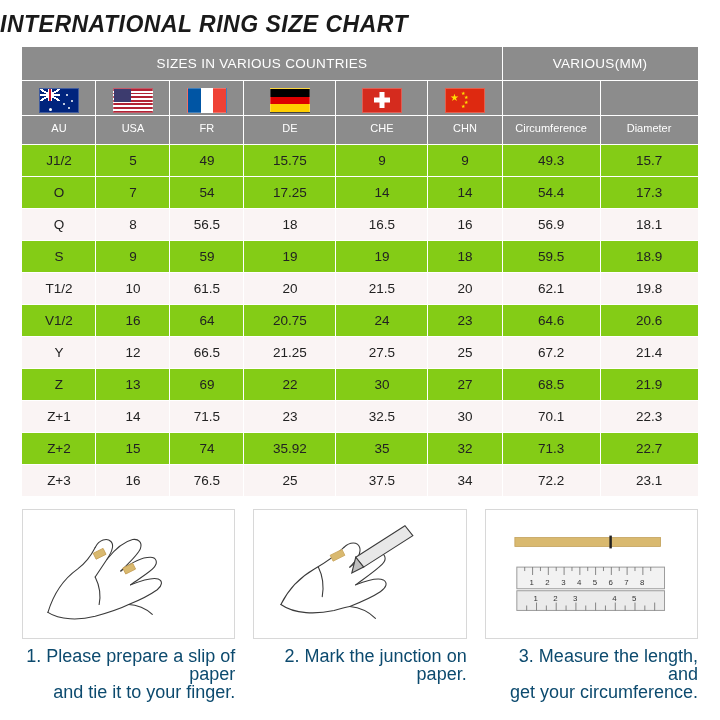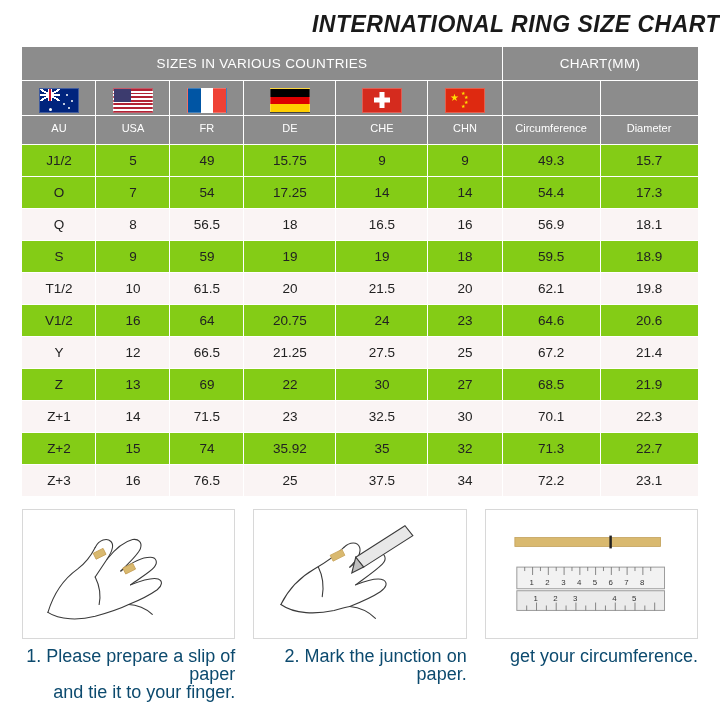--- a/index.html
+++ b/index.html
@@ -14,21 +14,21 @@
     color: #222;
     overflow: hidden;
   }
   .page {
     width: 720px;
     height: 720px;
     position: relative;
     box-sizing: border-box;
   }
   .title {
-    text-align: right;
+    text-align: left;
     font-size: 23px;
     font-weight: bold;
     font-style: italic;
     letter-spacing: 0.5px;
     color: #1a1a1a;
     padding-top: 11px;
     padding-bottom: 8px;
   }
   table.chart {
     border-collapse: collapse;
@@ -185,21 +185,21 @@
         <col style="width:74px">
         <col style="width:92px">
       <col style="width:92px">
         <col style="width:74px">
         <col style="width:98px">
         <col style="width:98px">
     </colgroup>
     <thead>
       <tr>
         <th class="hdr-group" colspan="6">SIZES IN VARIOUS COUNTRIES</th>
-        <th class="hdr-group" colspan="2">CHART(MM)</th>
+        <th class="hdr-group" colspan="2">VARIOUS(MM)</th>
       </tr>
       <tr class="flagrow">
         <td>
           <span class="flag flag-au">
             <span class="uj"></span>
             <span class="star" style="left:9px;top:19px;width:3px;height:3px;"></span>
             <span class="star" style="left:26px;top:5px;width:2.5px;height:2.5px;"></span>
             <span class="star" style="left:31px;top:11px;width:2.5px;height:2.5px;"></span>
             <span class="star" style="left:28px;top:18px;width:2.5px;height:2.5px;"></span>
             <span class="star" style="left:23px;top:14px;width:2px;height:2px;"></span>
@@ -467,18 +467,19 @@
               <text x="41" y="92">1</text>
                 <text x="61" y="92">2</text>
                 <text x="81" y="92">3</text>
               <text x="121" y="92">4</text>
                 <text x="141" y="92">5</text>
             </g>
           </g>
         </svg>
       </div>
       <div class="step-caption">
+        <span>3. Measure the length, and</span>
         <span class="l2">get your circumference.</span>
       </div>
     </div>
 
   </div>
 </div>
 
 </body></html>

